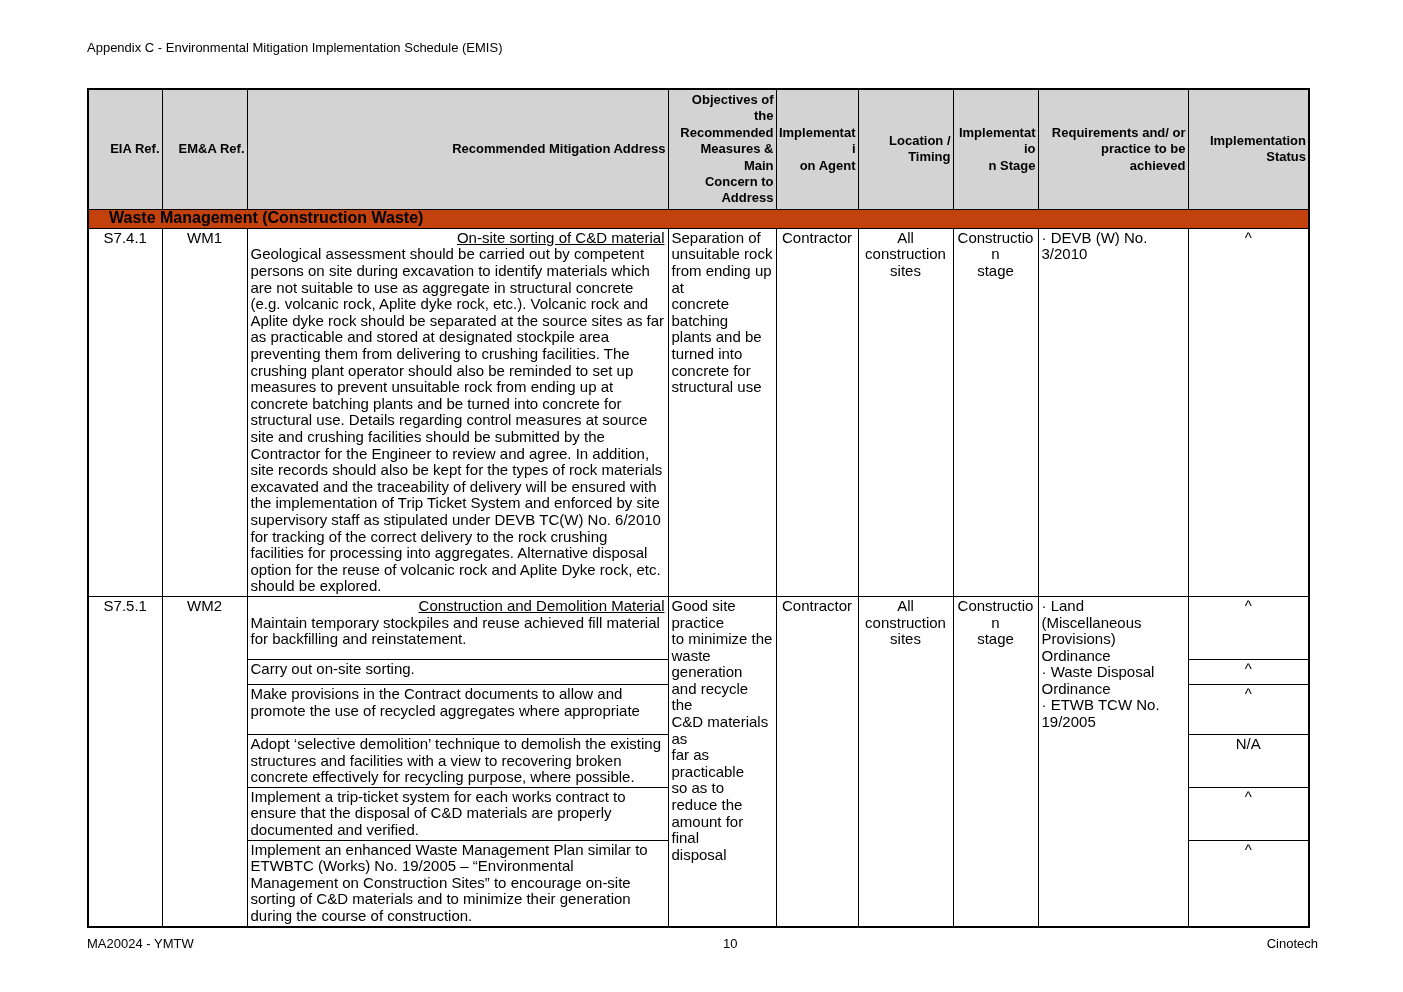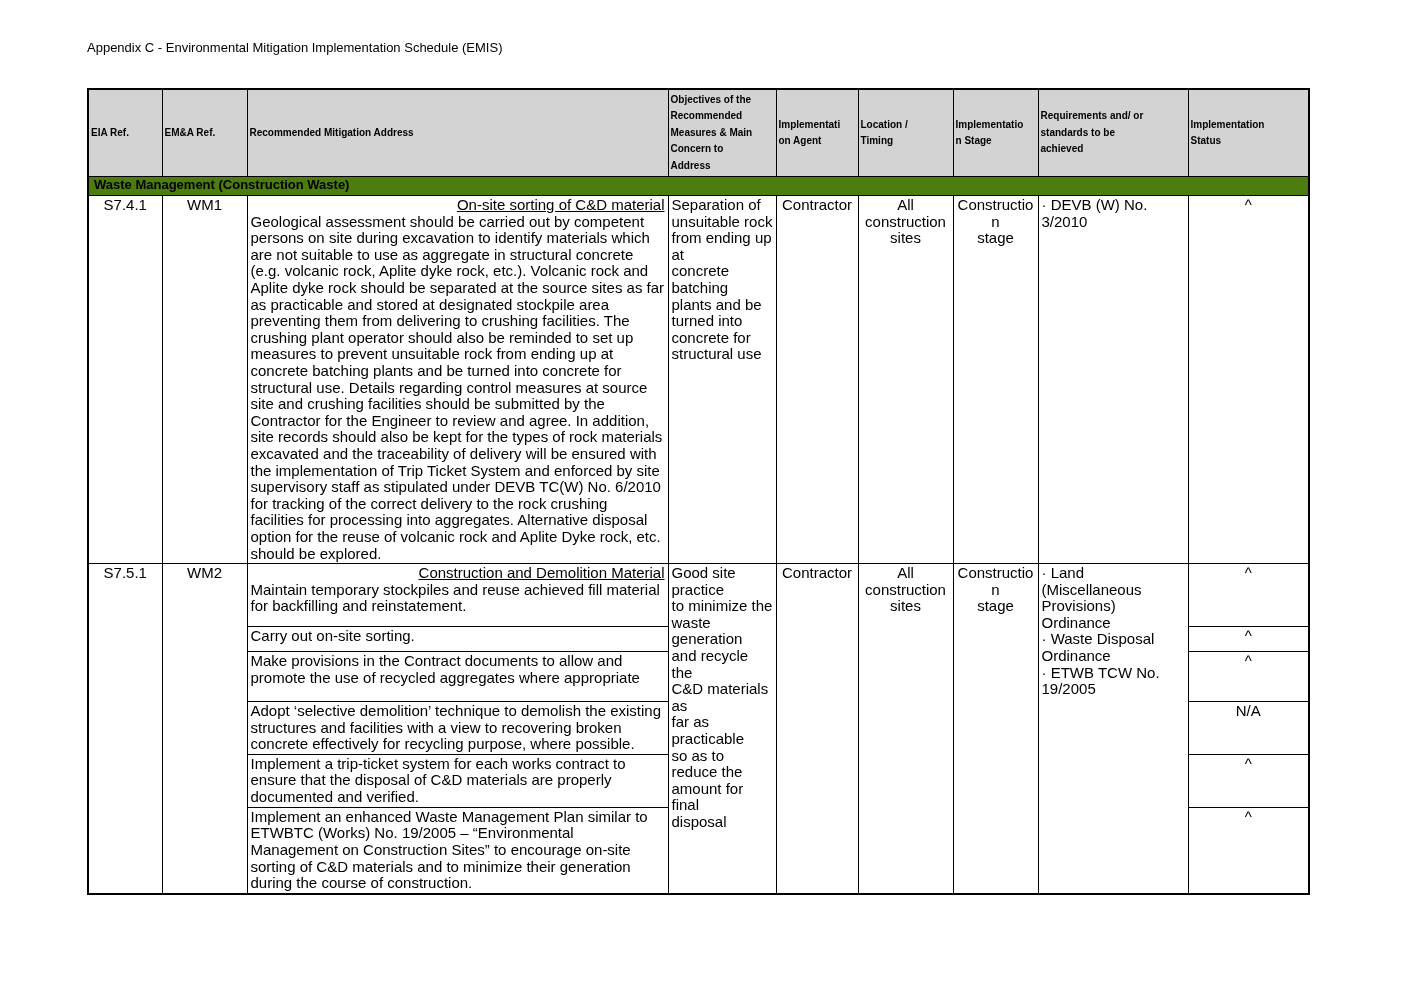--- a/index.html
+++ b/index.html
@@ -33,33 +33,33 @@
     vertical-align: top;
     font-size: 15px;
     line-height: 16.6px;
     padding: 1px 3px 1px 3px;
     overflow: hidden;
     word-wrap: break-word;
   }
   table.emis th {
     background: #d3d3d3;
     vertical-align: middle;
-    text-align: left;
+    text-align: right;
     font-weight: bold;
-    font-size: 10px;
+    font-size: 13px;
     line-height: 16.4px;
     padding: 2px;
     white-space: pre-line;
   }
   tr.section-row td {
-    background: #4d7c0f;
+    background: #c2410c;
     font-weight: bold;
-    font-size: 13px;
+    font-size: 16px;
     line-height: 15px;
-    padding: 0 0 1px 5px;
+    padding: 0 0 1px 20px;
   }
   .c-center { text-align: center; }
   .pre { white-space: pre-line; }
   .m-title { text-decoration: underline; text-align: right; }
   td.status-cell { text-align: center; }
   .footer {
     position: absolute;
     left: 87px;
     top: 936px;
     width: 1231px;
@@ -98,21 +98,21 @@
 Measures &amp; Main
 Concern to
 Address</th>
       <th>Implementati
 on Agent</th>
       <th>Location /
 Timing</th>
       <th>Implementatio
 n Stage</th>
       <th>Requirements and/ or
-standards to be
+practice to be
 achieved</th>
       <th>Implementation
 Status</th>
     </tr>
 
     <tr class="section-row" style="height:19px">
       <td colspan="9">Waste Management (Construction Waste)</td>
     </tr>
 
     <tr style="height:314px">
@@ -194,14 +194,19 @@
     </tr>
     <tr style="height:78px">
       <td>
         <div>Implement an enhanced Waste Management Plan similar to ETWBTC (Works) No. 19/2005 – “Environmental Management on Construction Sites” to encourage on-site sorting of C&amp;D materials and to minimize their generation during the course of construction.</div>
       </td>
       <td class="status-cell">^</td>
     </tr>
   </tbody>
     </table>
 
+  <div class="footer">
+    <span>MA20024 - YMTW</span>
+    <span>10</span>
+    <span>Cinotech</span>
+  </div>
 
 </div>
 
 </body></html>

